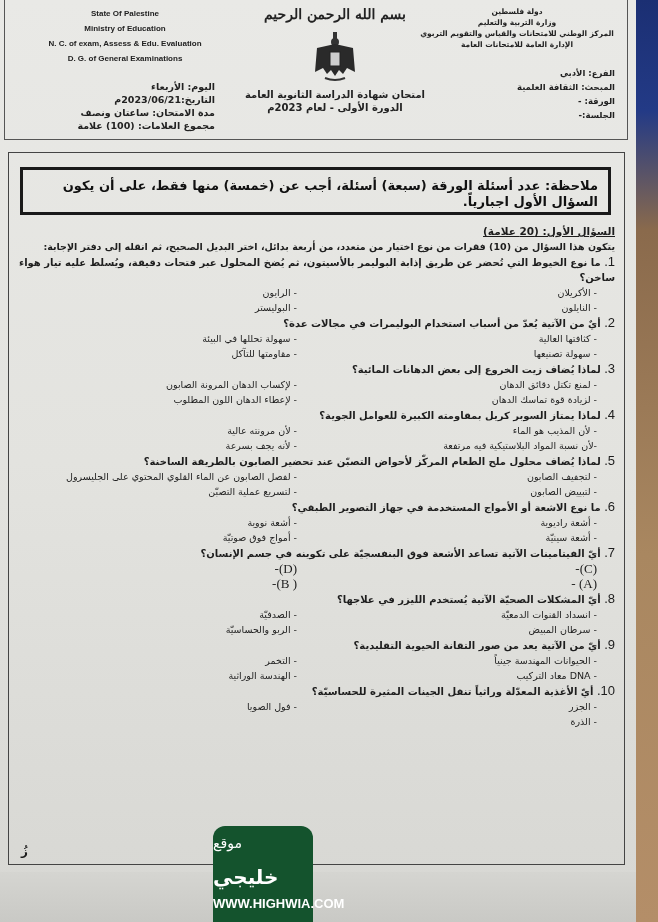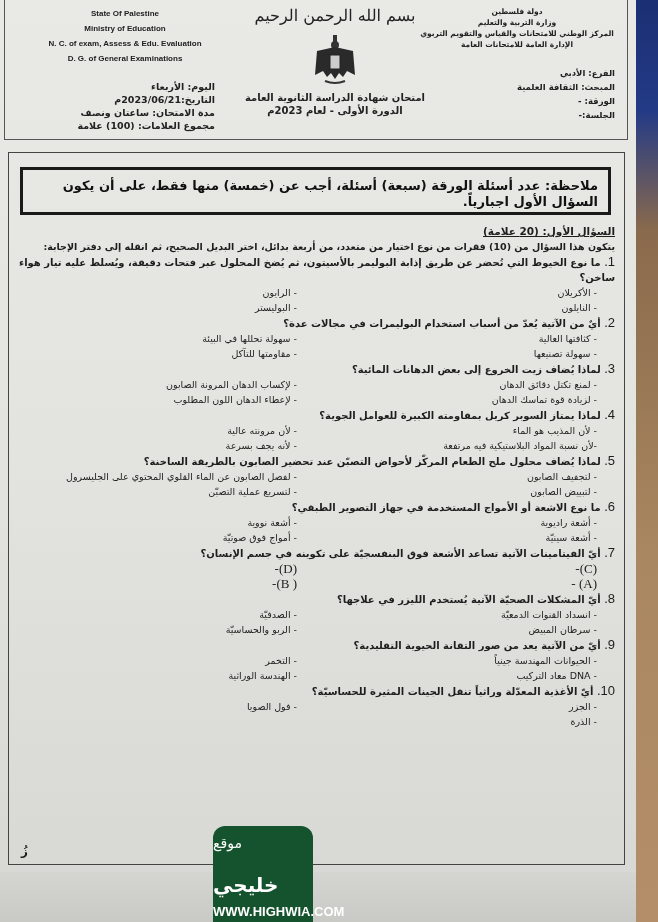--- a/index.html
+++ b/index.html
@@ -31,21 +31,21 @@
     position: absolute; left: 20px; top: 6px; width: 200px; text-align: center;
     font-family: "Liberation Sans", sans-serif; font-weight: bold; font-size: 8px; line-height: 15px; color: #222;
   }
   .hdr-meta-left {
     position: absolute; left: 60px; top: 80px; width: 150px; direction: rtl; text-align: right;
     font-size: 9.5px; font-weight: bold; line-height: 13px; color: #222;
   }
   .hdr-center {
     position: absolute; left: 220px; top: 6px; width: 220px; text-align: center; direction: rtl;
   }
-  .basmala { font-family: "DejaVu Serif", serif; font-size: 16px; font-weight: normal; color: #222; }
+  .basmala { font-family: "DejaVu Serif", serif; font-size: 14px; font-weight: bold; color: #222; }
   .eagle {
     width: 44px; height: 50px; margin: 10px auto 6px auto; display: block;
   }
   .exam-title { font-size: 10px; font-weight: bold; line-height: 13px; color: #222; }
   .hdr-ar {
     position: absolute; right: 10px; top: 6px; width: 200px; text-align: center; direction: rtl;
     font-size: 7.5px; font-weight: bold; line-height: 11px; color: #222;
   }
   .hdr-meta-right {
     position: absolute; right: 12px; top: 66px; width: 200px; direction: rtl; text-align: right;
@@ -71,21 +71,21 @@
   .opts { display: grid; grid-template-columns: 300px 300px; direction: rtl; font-size: 9.5px; line-height: 15px; }
   .opt { padding-right: 18px; }
   .opt.latin { font-family: "Liberation Serif", serif; font-size: 13px; line-height: 15px; }
   .page-mark { position: absolute; left: 12px; bottom: 6px; font-size: 12px; font-weight: bold; }
   
   .watermark {
     position: absolute; left: 213px; top: 826px; width: 100px; height: 96px;
     background: #14532d; border-radius: 12px 12px 0 0; text-align: left; color: #fff;
   }
   .wm-top { font-size: 14px; margin-top: 8px; line-height: 18px; }
-  .wm-brand { font-size: 20px; font-weight: bold; line-height: 26px; margin-top: 20px; }
+  .wm-brand { font-size: 20px; font-weight: bold; line-height: 26px; margin-top: 12px; }
   .wm-url { font-family: "Liberation Sans", sans-serif; font-weight: bold; font-size: 13px; margin-top: 6px; }
 </style>
 </head>
 <body>
 
 <div class="paper"></div>
 <div class="paper-bottom"></div>
 <div class="bg-right"></div>
 
 <div class="header">

